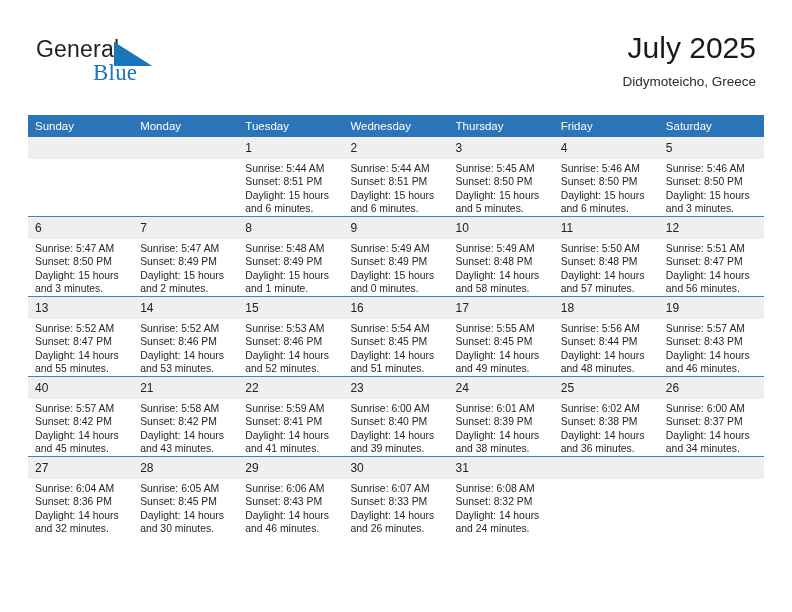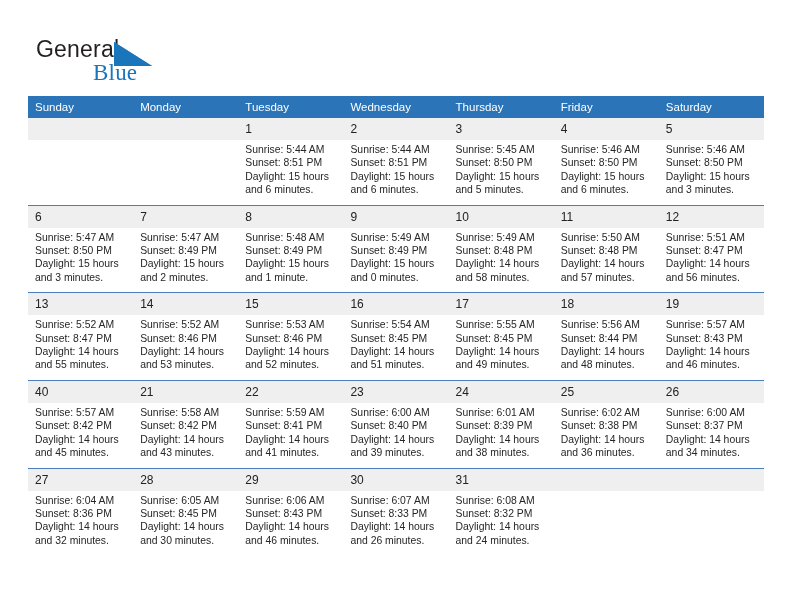--- a/index.html
+++ b/index.html
@@ -79,21 +79,21 @@
     color: #2a2a2a;
     line-height: 20px;
     margin-top: 6px;
     white-space: nowrap;
   }
 
   
   .calendar {
     position: absolute;
     left: 28px;
-    top: 96px;
+    top: 115px;
     width: 736px;
     border-collapse: collapse;
     table-layout: fixed;
   }
   .calendar th {
     background: #2b74b8;
     color: #ffffff;
     font-size: 11.5px;
     font-weight: normal;
     text-align: left;
@@ -115,21 +115,21 @@
   .daynum {
     display: block;
     background: #efefef;
     font-size: 12px;
     color: #222222;
     padding: 4px 0 4px 7px;
     height: 14px;
     line-height: 14px;
   }
   .details {
-    padding: 3px 6px 8px 7px;
+    padding: 3px 6px 0 7px;
     font-size: 10.4px;
     line-height: 13.4px;
     color: #262626;
   }
   .details div {
     white-space: nowrap;
   }
 </style>
 </head>
 <body>
@@ -142,20 +142,24 @@
       <span class="logo-general">General</span>
       <span class="logo-triangle">
         <svg width="38" height="24" viewBox="0 0 38 24" xmlns="http://www.w3.org/2000/svg">
           <polygon points="0,24 38,24 0,0" fill="#1b75bb" transform="translate(0,0) scale(1,1)"></polygon>
           <polygon points="0,0 38,24 0,24" fill="#1b75bb"></polygon>
         </svg>
       </span>
       <span class="logo-blue">Blue</span>
     </div>
 
+    <div class="title-block">
+      <div class="month-title">July 2025</div>
+      <div class="location">Didymoteicho, Greece</div>
+    </div>
 
   </div>
 
   <table class="calendar">
     <thead>
       <tr>
         <th>Sunday</th>
         <th>Monday</th>
         <th>Tuesday</th>
         <th>Wednesday</th>

